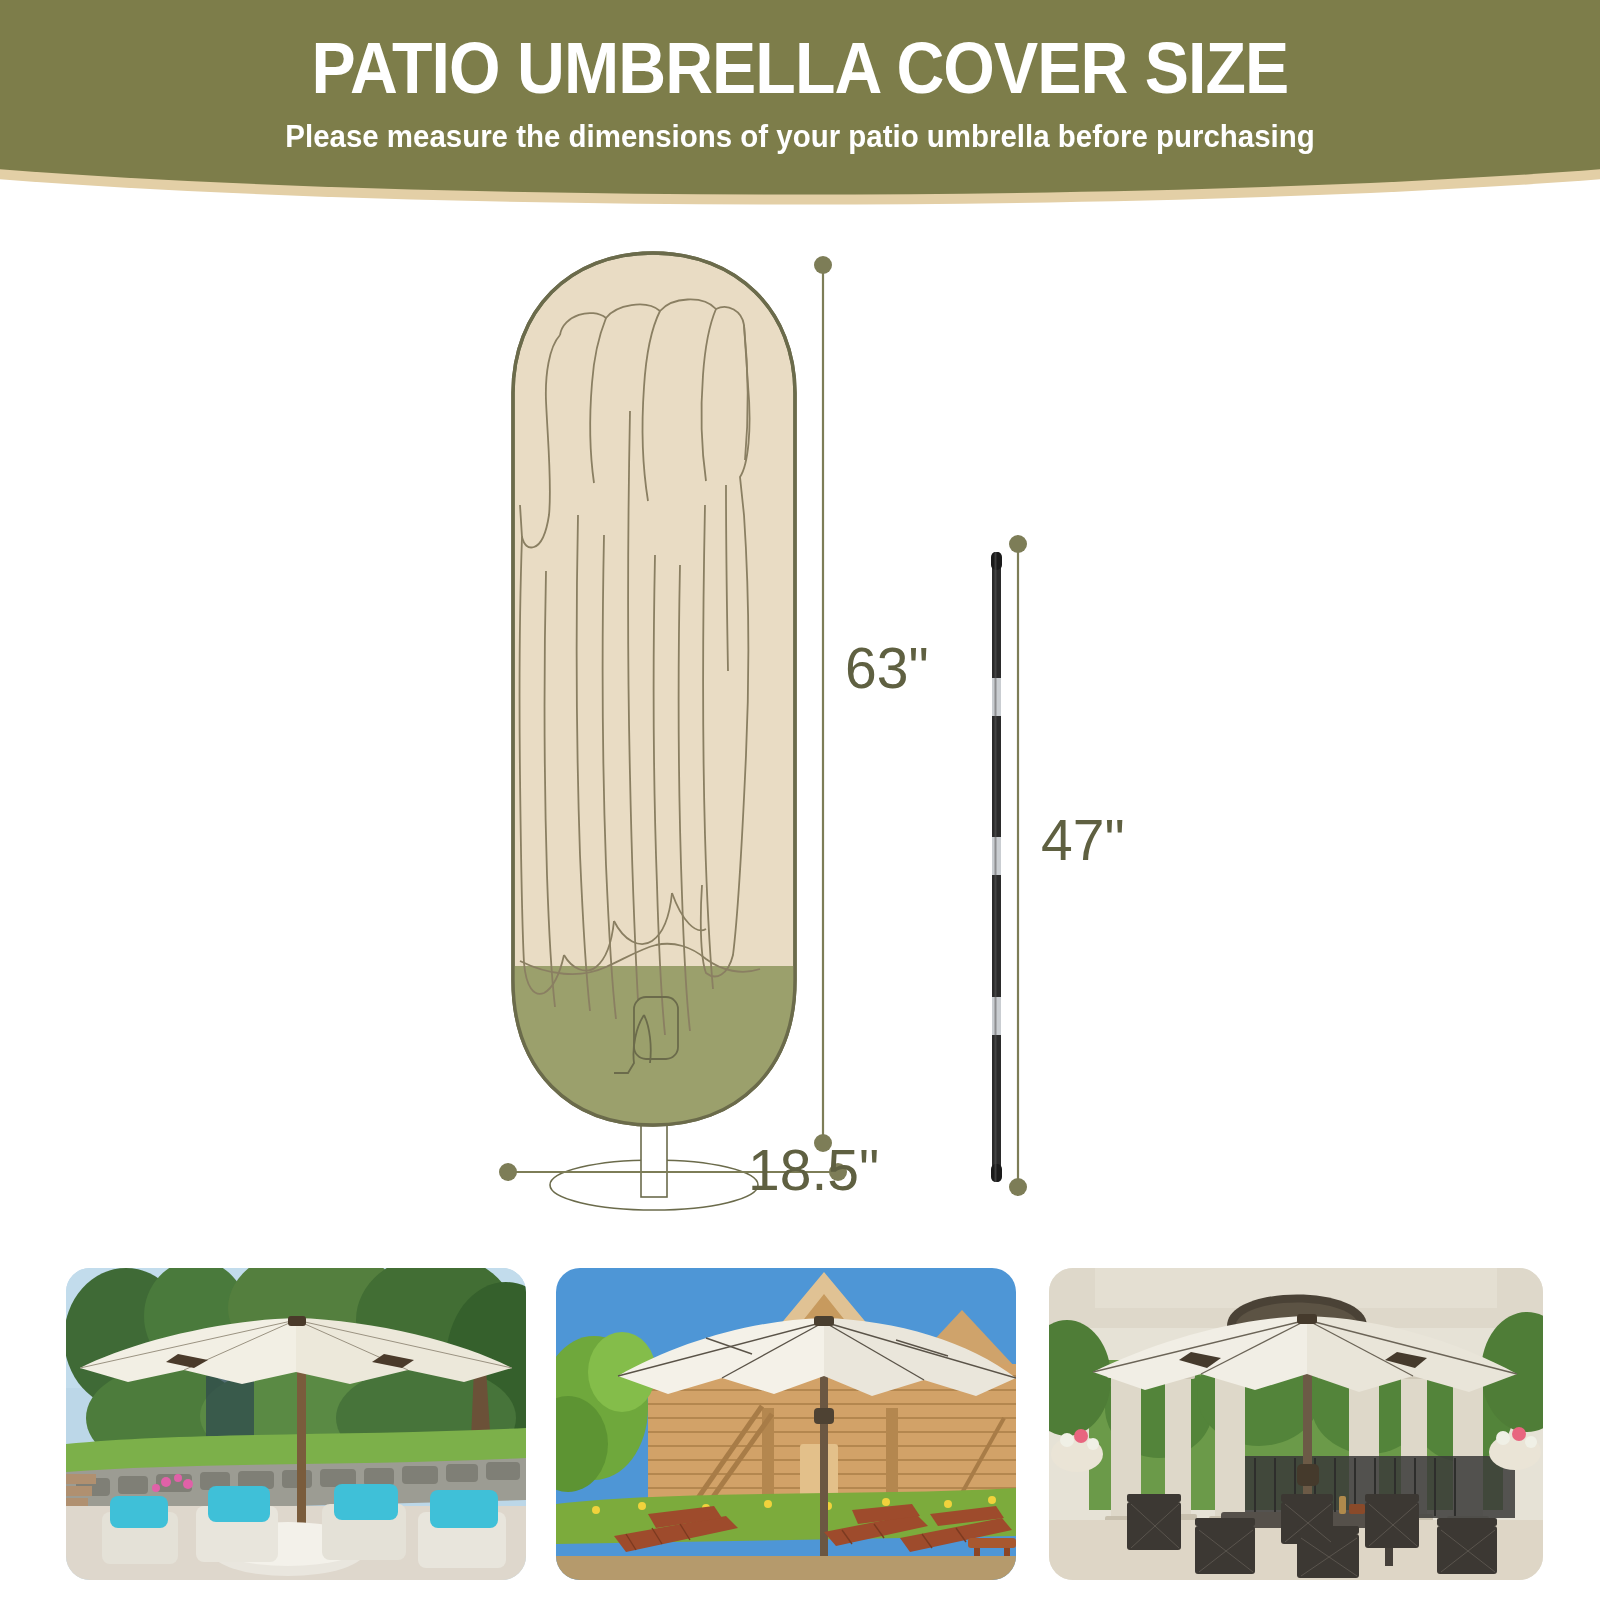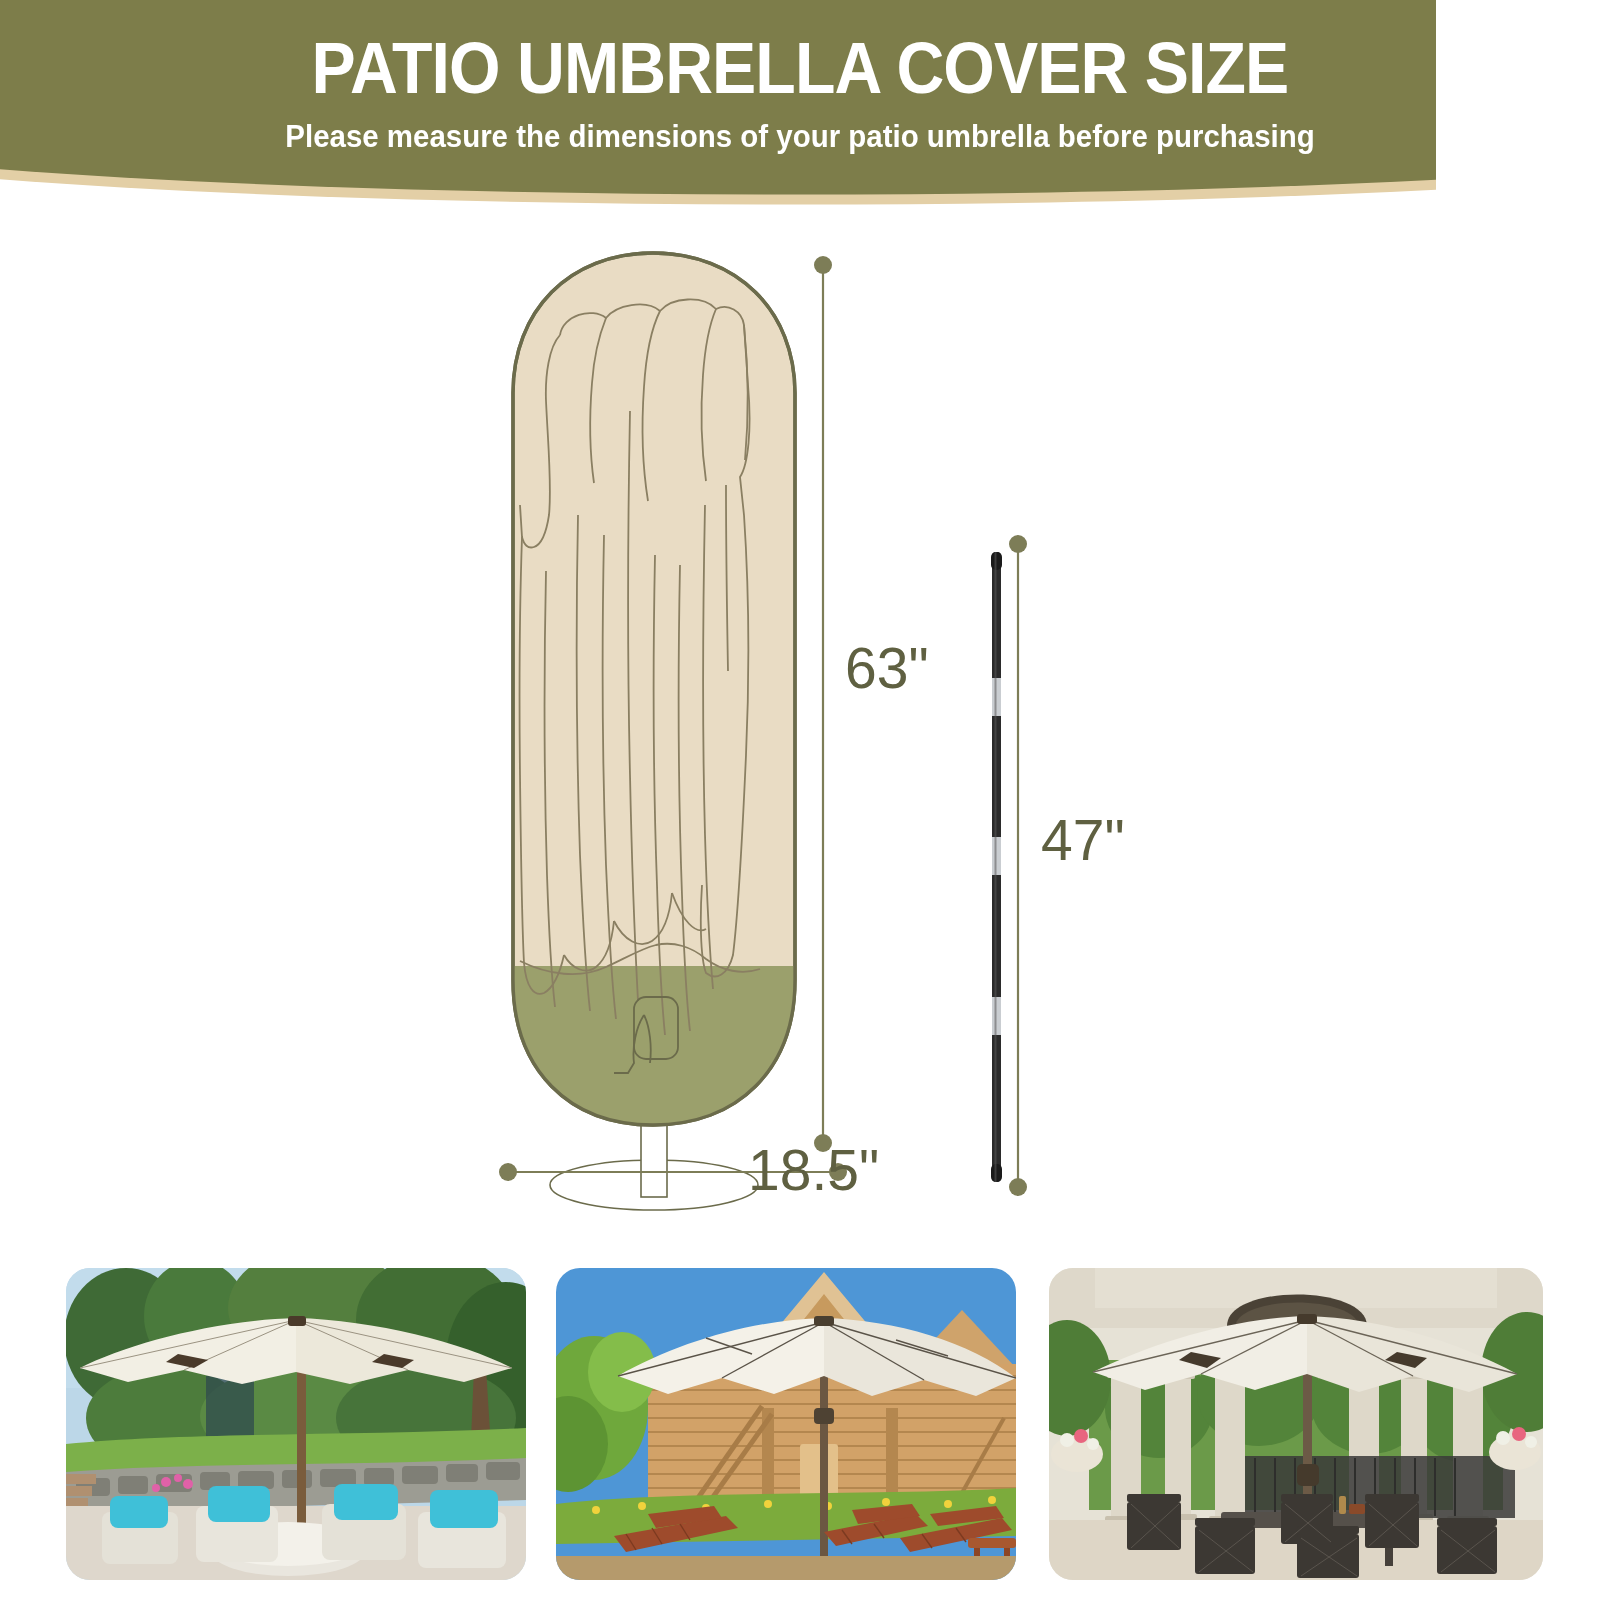--- a/index.html
+++ b/index.html
@@ -13,21 +13,21 @@
     position: relative;
     overflow: hidden;
     font-family: "Liberation Sans", sans-serif;
   }
 
   
   #header-banner {
     position: absolute;
     left: 0;
     top: 0;
-    width: 1436px;
+    width: 1600px;
     height: 215px;
     overflow: hidden;
   }
   #header-banner svg {
     position: absolute;
     left: 0;
     top: 0;
   }
   #header-text-wrap {
     position: absolute;

